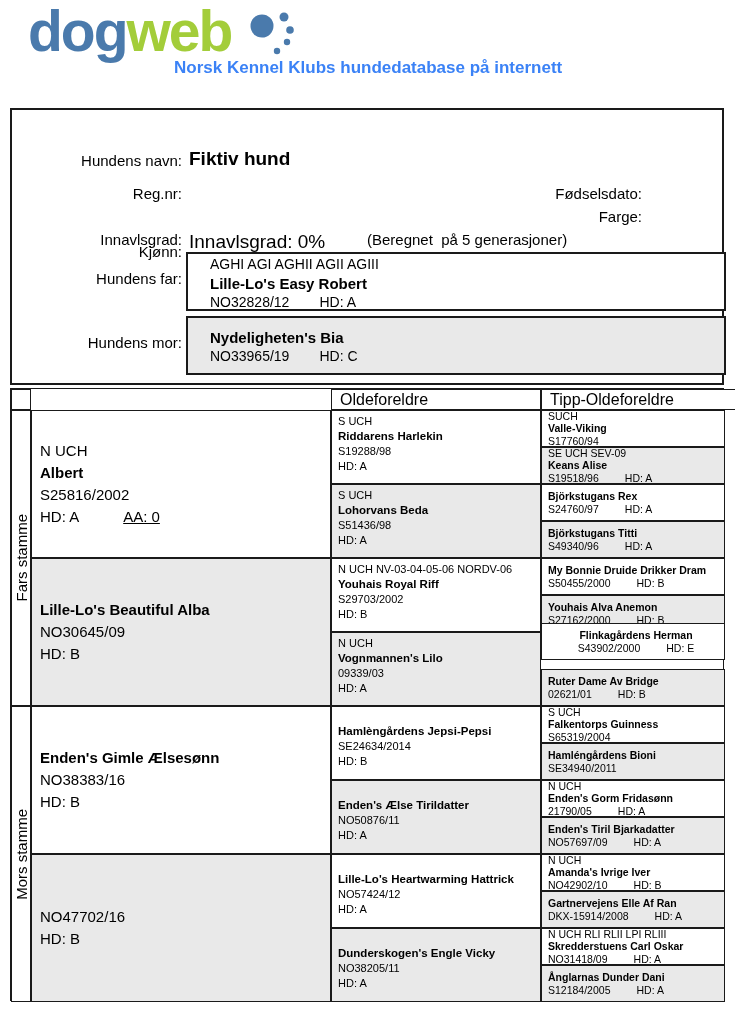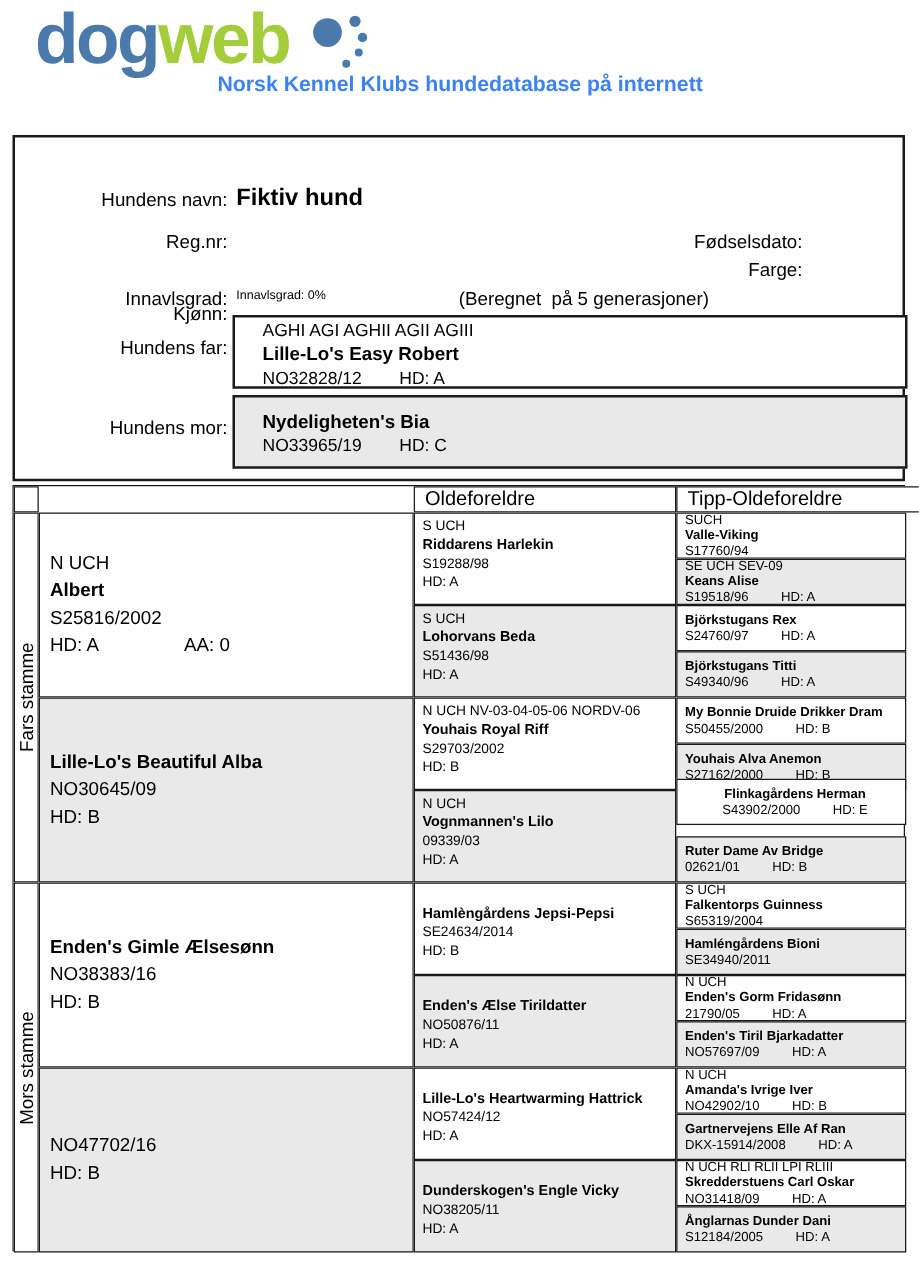--- a/index.html
+++ b/index.html
@@ -12,38 +12,38 @@
   .logo-dog { color:#4a7aac; }
   .logo-web { color:#a3cd3a; }
   .paw { position:absolute; left:28px; top:8px; }
   .subtitle { position:absolute; left:130px; top:58px; font-size:17px; font-weight:bold; color:#3b82f6;margin-left:44px; }
 
   
   .info-box { position:absolute; left:10px; top:108px; width:714px; height:277px; border:2px solid #1a1a1a; background:#fff; }
   .lbl { position:absolute; left:0; width:170px; text-align:right; font-size:15px; white-space:nowrap; }
   .rlbl { position:absolute; left:400px; width:230px; text-align:right; font-size:15px; white-space:nowrap; }
   .dog-name { position:absolute; left:177px; top:38px; font-size:19px; font-weight:bold; }
-  .inb-val { position:absolute; left:177px; top:121px; font-size:10px; }
+  .inb-val { position:absolute; left:177px; top:121px; font-size:19px; }
   .inb-note { position:absolute; left:355px; top:121px; font-size:15px; white-space:pre; }
   .parent-box { position:absolute; left:174px; width:540px; border:2px solid #1a1a1a; padding-left:22px; font-size:14px; line-height:19px; }
   .parent-box .p-name { font-weight:bold; font-size:15px; }
   .parent-box .p-hd { margin-left:30px; }
   .far-box { top:142px; height:59px; background:#fff; padding-top:1px; }
   .mor-box { top:206px; height:59px; background:#e9e9e9; padding-top:10px; }
 
   
   .ped { position:absolute; left:10px; top:388px; width:714px; height:613px; border:1px solid #1a1a1a; }
   .cell { position:absolute; border:1px solid #1a1a1a; background:#fff; overflow:hidden; }
   .gray { background:#e9e9e9; }
   .hdr-cell { display:flex; align-items:center; padding-left:8px; font-size:16px; height:21px; top:0; }
   .side-cell { left:0; width:20px; height:296px; display:flex; align-items:center; justify-content:center; }
   .side-cell span { writing-mode:vertical-rl; transform:rotate(180deg); font-size:15px; white-space:nowrap; }
   .beste-cell { left:20px; width:300px; height:148px; display:flex; flex-direction:column; justify-content:center; padding-left:8px; font-size:15px; line-height:22px; }
   .beste-cell .nm { font-weight:bold; }
-  .beste-cell .xtra { margin-left:68px; }
+  .beste-cell .xtra { margin-left:44px;text-decoration:underline; }
   .olde-cell { left:320px; width:210px; height:74px; padding:3px 0 0 6px; font-size:11px; line-height:15px; }
   .olde-cell .tl { min-height:14px; }
   .olde-cell .nm { font-weight:bold; font-size:11.5px; }
   .tipp-cell { left:530px; width:184px; height:37px; display:flex; flex-direction:column; justify-content:center; padding-left:6px; font-size:10.5px; line-height:12.5px; }
   .tipp-cell .nm { font-weight:bold; }
   .hd-sp { margin-left:26px; }
 </style>
 </head>
 <body>
 

